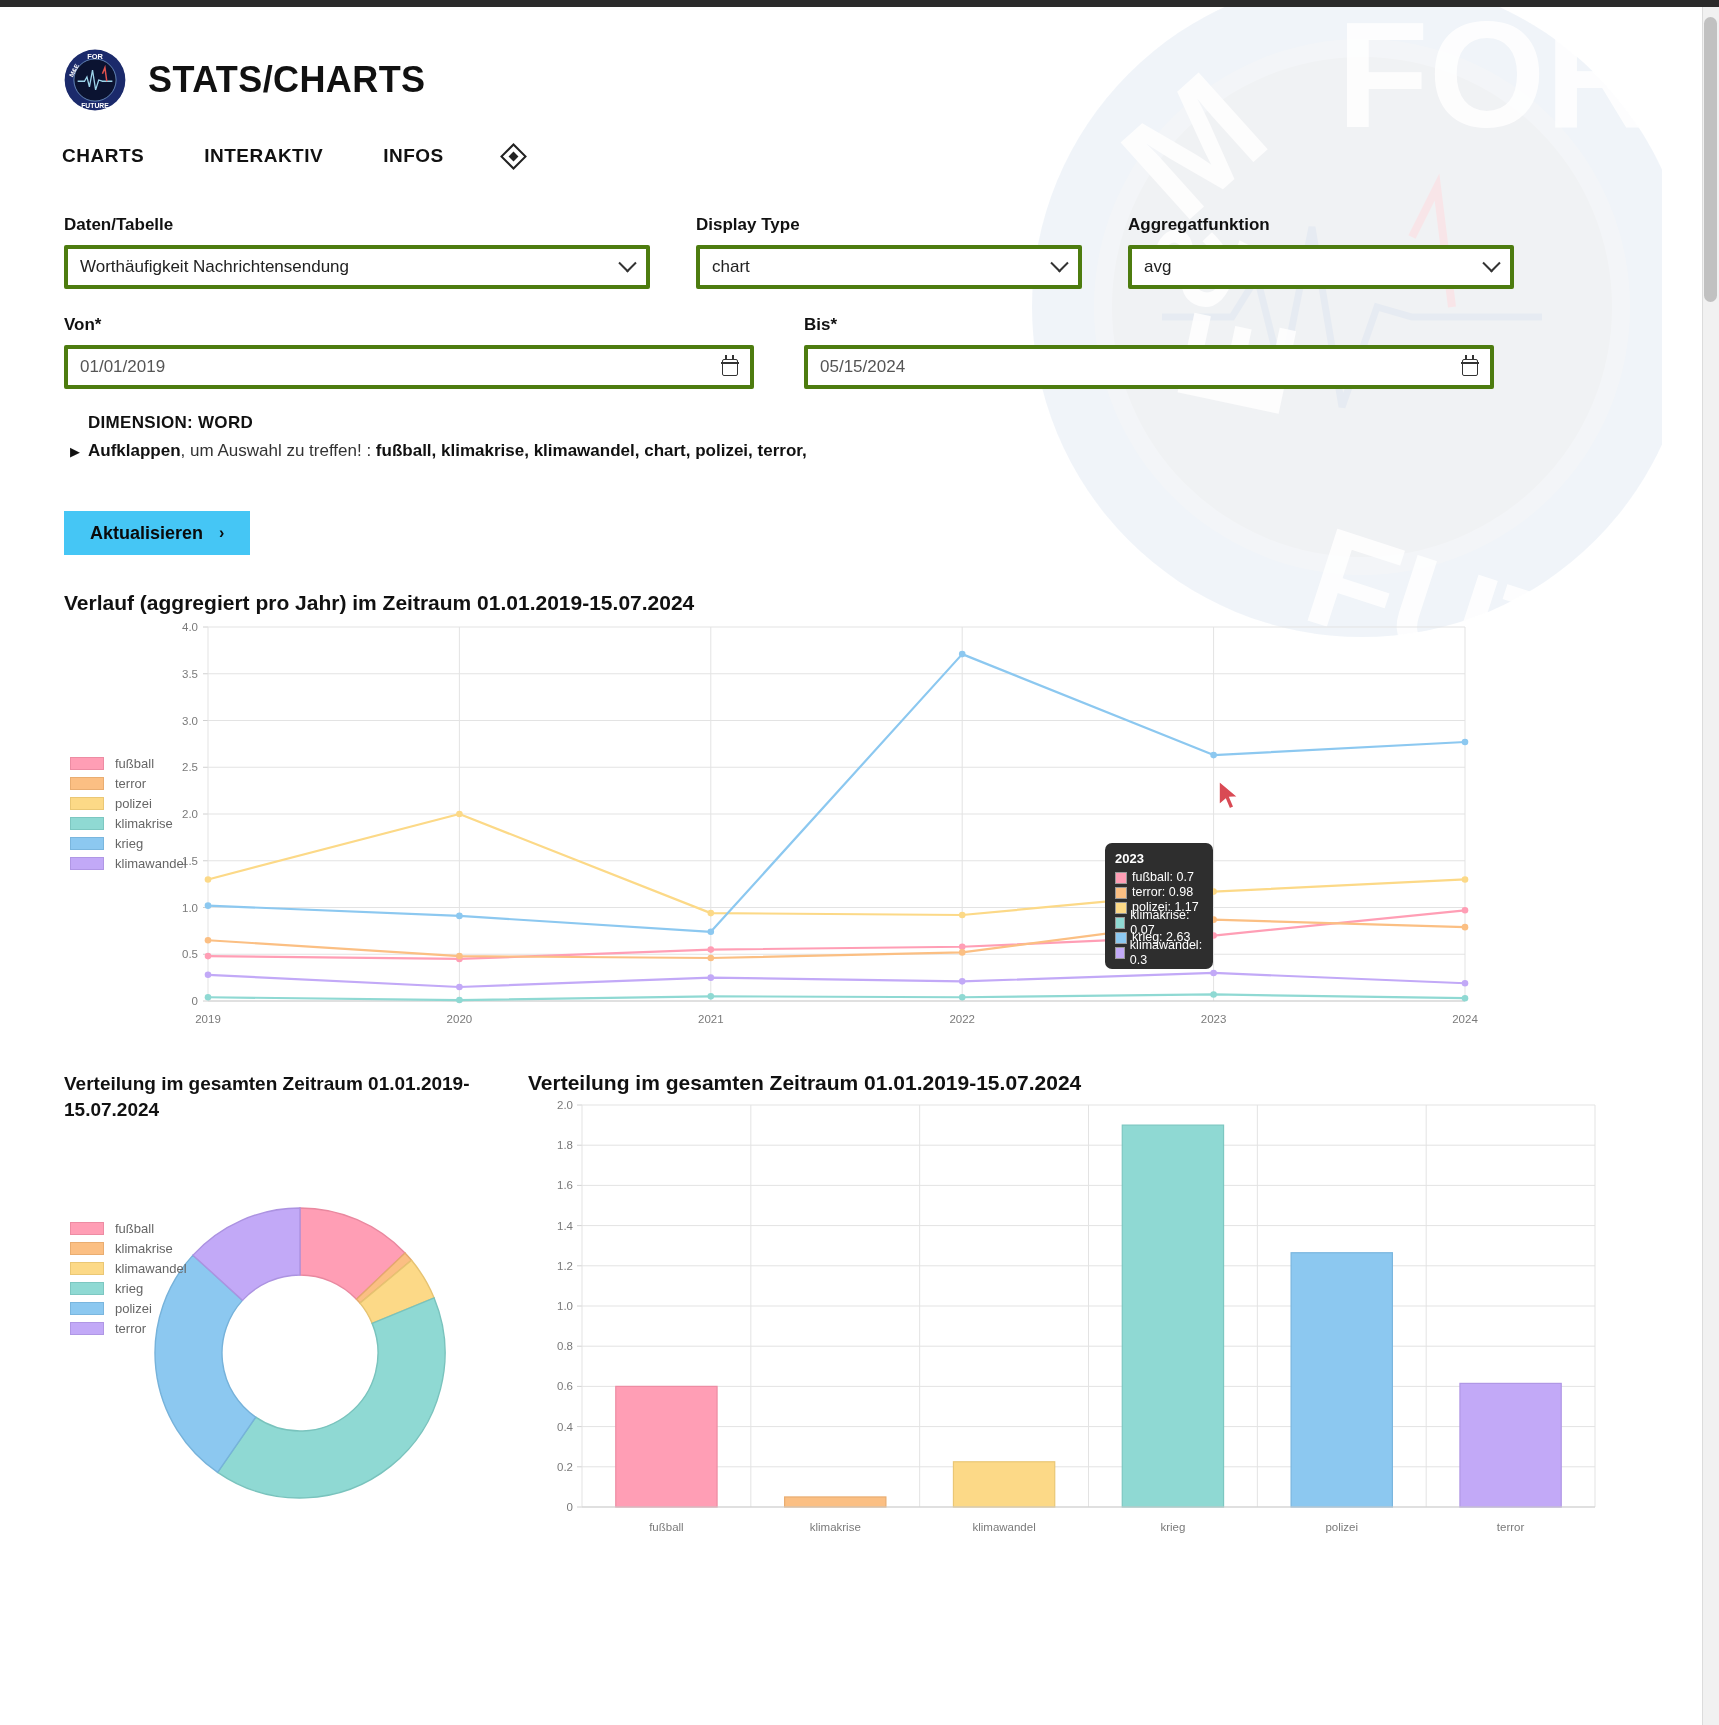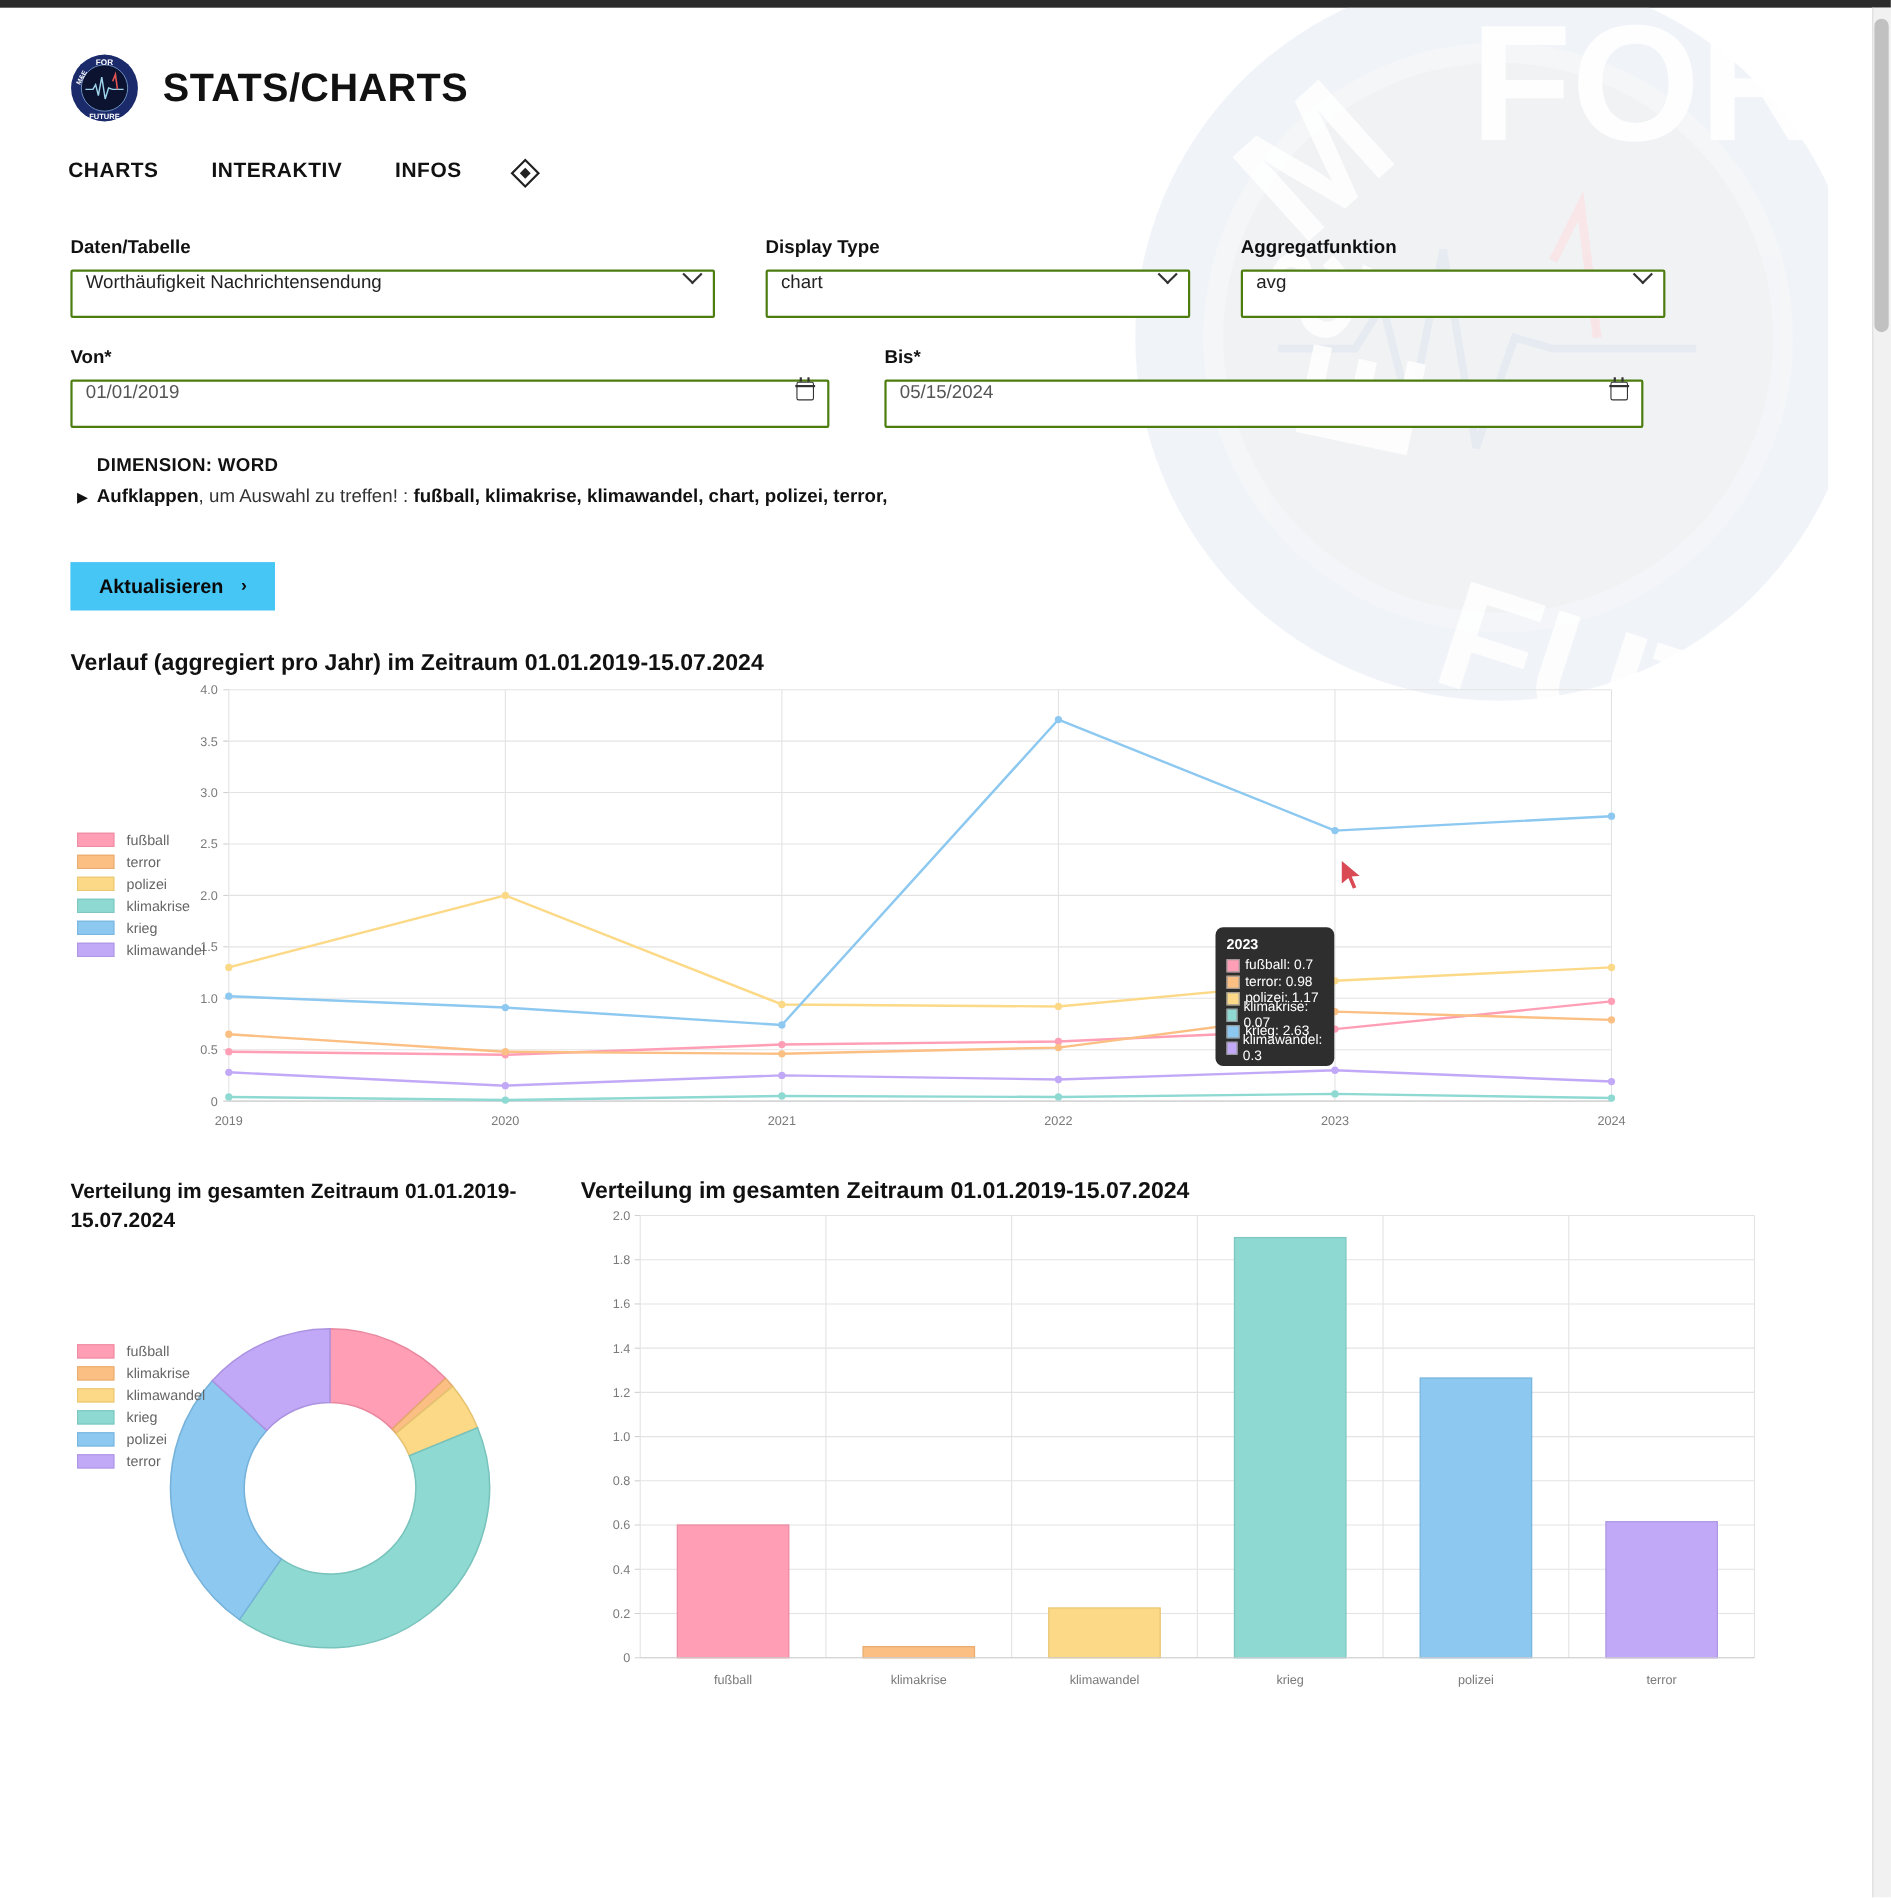--- a/index.html
+++ b/index.html
@@ -24,33 +24,33 @@
     pointer-events:none; opacity:1;
   }
 
   .content { position:relative; z-index:3; padding:0 0 0 0; }
 
   
   .brandbar { display:flex; align-items:center; gap:22px; padding:42px 0 0 64px; }
   .brandlogo { width:62px; height:62px; flex:0 0 62px; border-radius:50%; position:relative; }
   .brandtitle { font-size:36px; font-weight:bold; letter-spacing:.4px; color:#111; }
 
-  .navbar { display:flex; align-items:flex-end; gap:4px; padding:34px 0 0 62px; }
+  .navbar { display:flex; align-items:center; gap:16px; padding:34px 0 0 62px; }
   .navitem { font-size:19px; font-weight:bold; color:#111; letter-spacing:.5px; margin-right:44px; cursor:pointer; }
   .navdiamond { width:19px; height:19px; transform:rotate(45deg); border:2px solid #222; position:relative; }
   .navdiamond::after{ content:""; position:absolute; left:4px; top:4px; right:4px; bottom:4px; background:#222; }
 
   
   .form { padding:48px 0 0 0; position:relative; }
   .row { display:flex; padding-left:64px; padding-right:40px; }
   .field { display:flex; flex-direction:column; }
   .lbl { font-size:17px; font-weight:bold; color:#111; margin-bottom:10px; }
   .ctrl {
-    height:44px; border:2px solid #4d7c0f; background:#fff; border-radius:2px;
-    display:flex; align-items:flex-start; padding:0 12px; font-size:17px; color:#222;
+    height:44px; border:4px solid #4d7c0f; background:#fff; border-radius:2px;
+    display:flex; align-items:center; padding:0 12px; font-size:17px; color:#222;
     position:relative;
   }
   .ctrl .val { flex:1; white-space:nowrap; overflow:hidden; }
   .chev { width:13px; height:13px; border-right:2px solid #333; border-bottom:2px solid #333; transform:rotate(45deg) translate(-3px,-3px); }
   .dateico { width:16px; height:17px; border:1.7px solid #333; border-radius:2px; position:relative; }
   .dateico::before{ content:""; position:absolute; left:-1.7px; right:-1.7px; top:2px; height:2px; background:#333; }
   .dateico::after{ content:""; position:absolute; left:2px; top:-5px; width:2px; height:4px; background:#333; box-shadow:7px 0 0 #333; }
   .datetxt { color:#555; }
 
   .sel-w1 { width:586px; }

